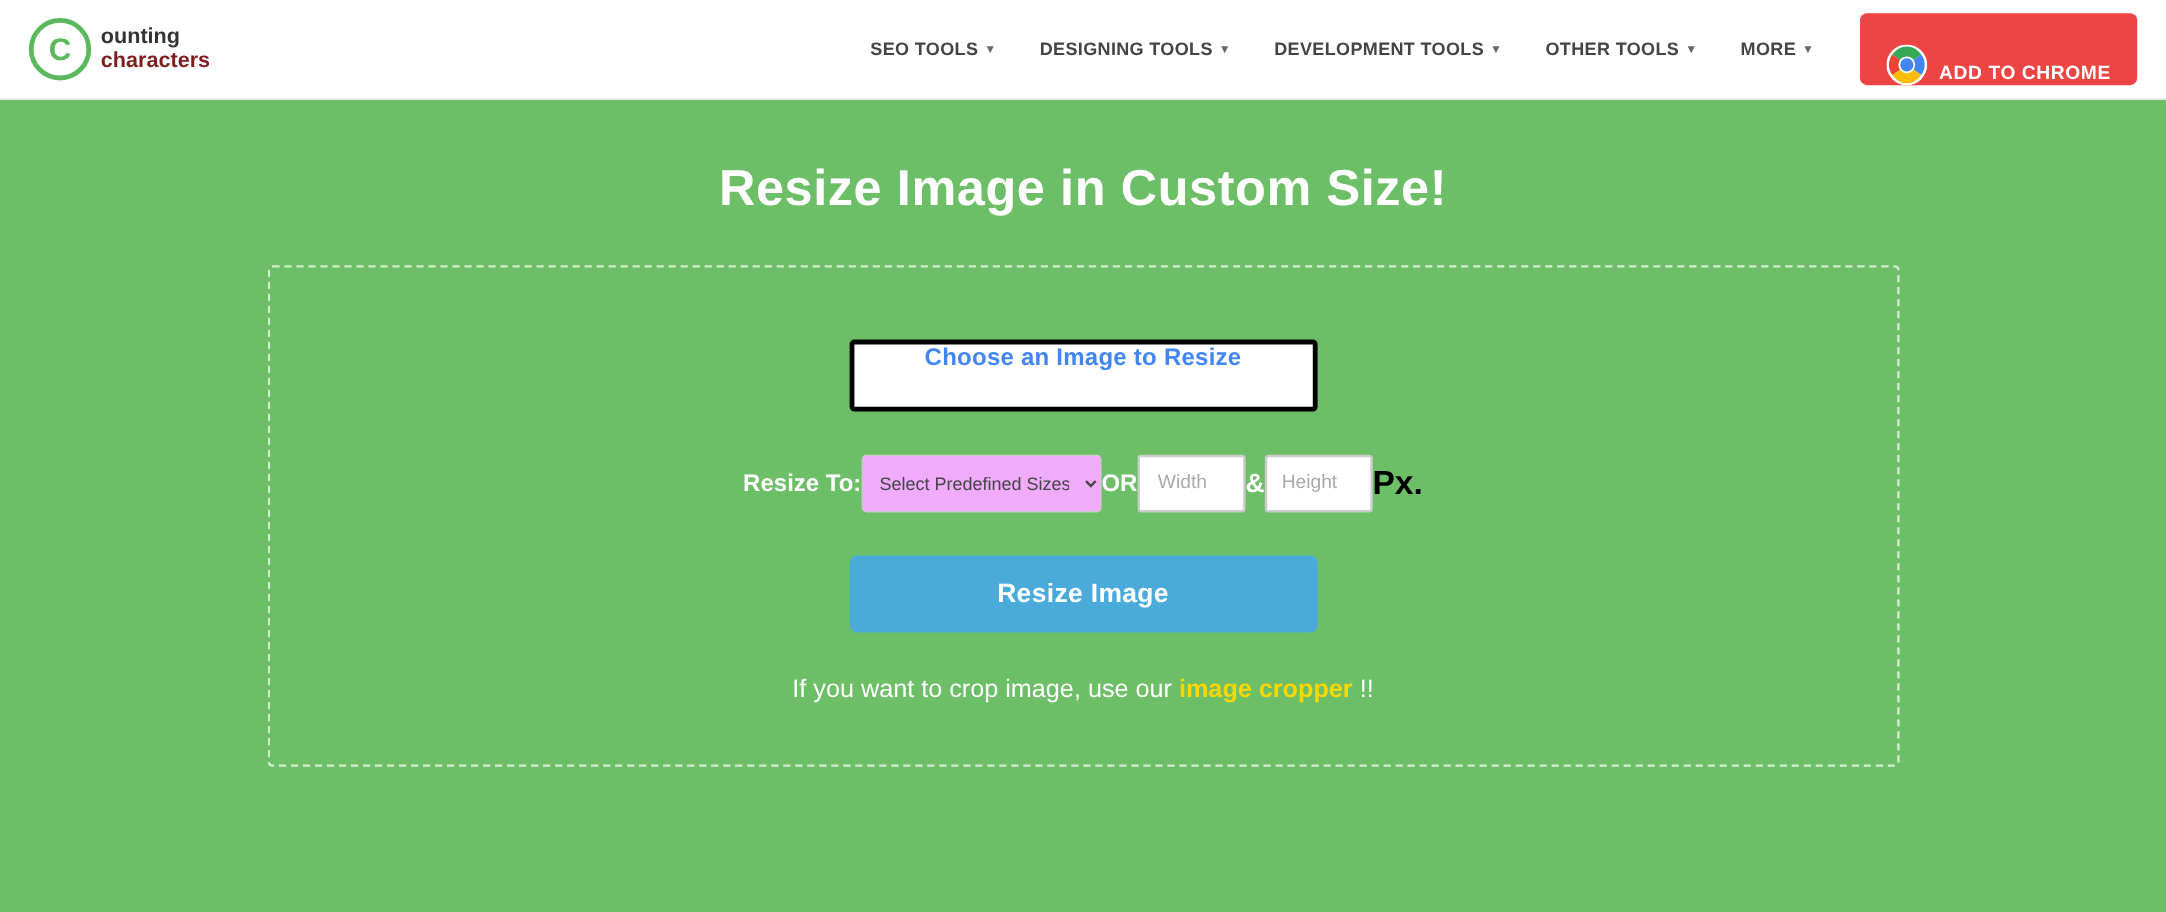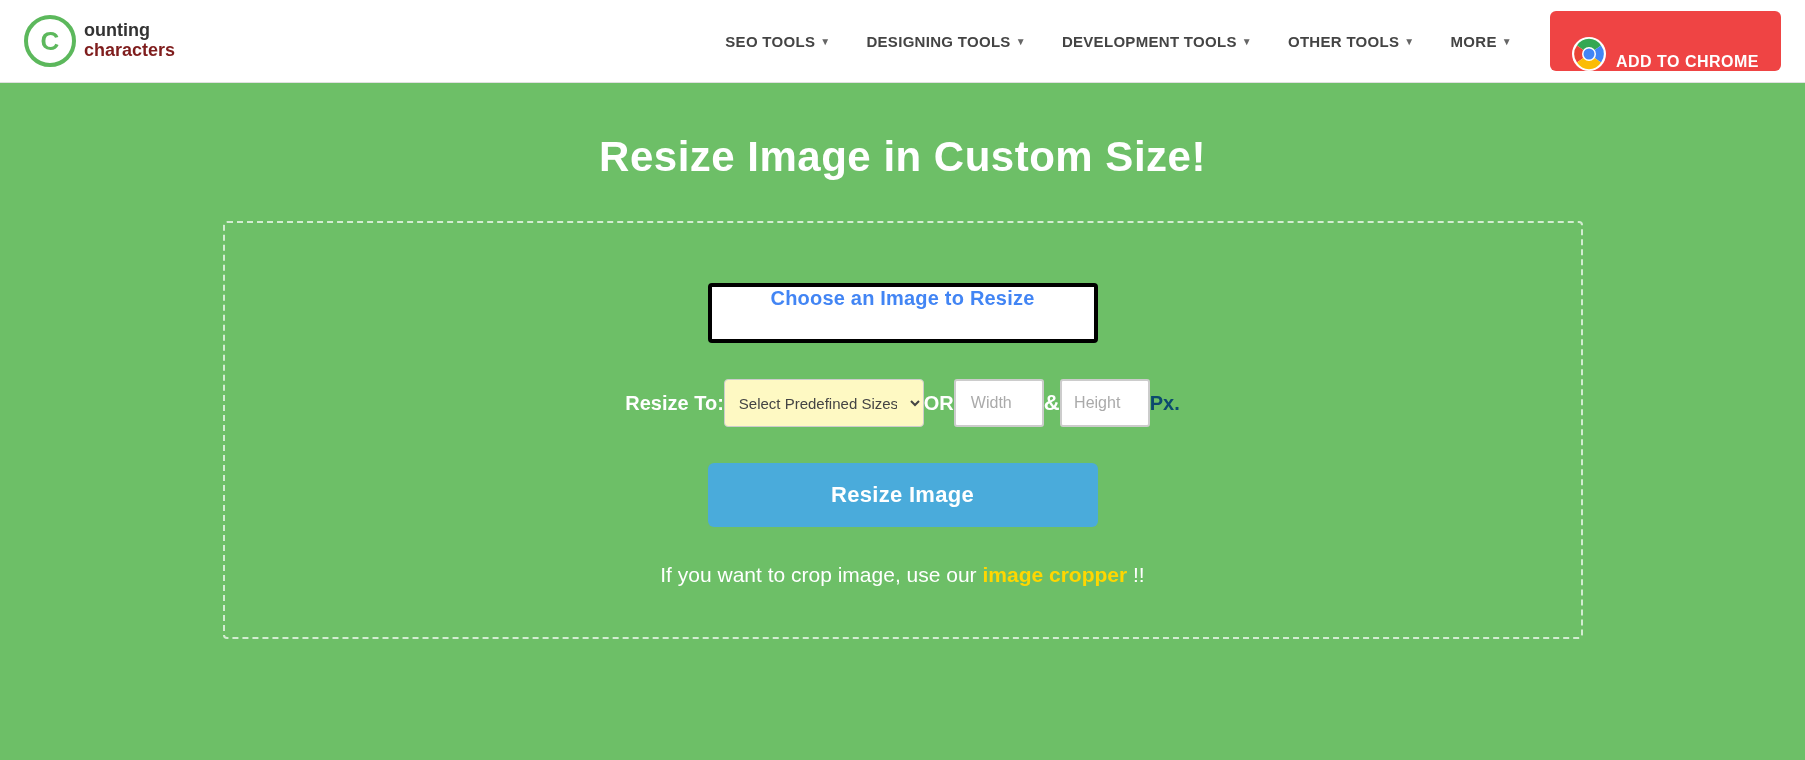--- a/index.html
+++ b/index.html
@@ -160,21 +160,21 @@
       font-weight: 700;
       color: #fff;
     }
     .predefined-select {
       height: 48px;
       width: 200px;
       font-size: 15px;
       padding: 0 10px;
       border: 1px solid #ccc;
       border-radius: 4px;
-      background: #fef9c3;
+      background: #f0abfc;
       color: #444;
       cursor: pointer;
       appearance: auto;
     }
     .or-text {
       font-size: 20px;
       font-weight: 700;
       color: #fff;
     }
     .dimension-input {
@@ -188,23 +188,23 @@
       color: #555;
       text-align: center;
     }
     .dimension-input::placeholder { color: #aaa; }
     .ampersand {
       font-size: 22px;
       font-weight: 700;
       color: #fff;
     }
     .px-label {
-      font-size: 20px;
-      font-weight: 700;
-      color: #0c4a6e;
+      font-size: 28px;
+      font-weight: 700;
+      color: #000000;
     }
 
     .resize-image-btn {
       background: #4aabdb;
       border: none;
       border-radius: 6px;
       width: 390px;
       height: 64px;
       font-size: 22px;
       font-weight: 700;

